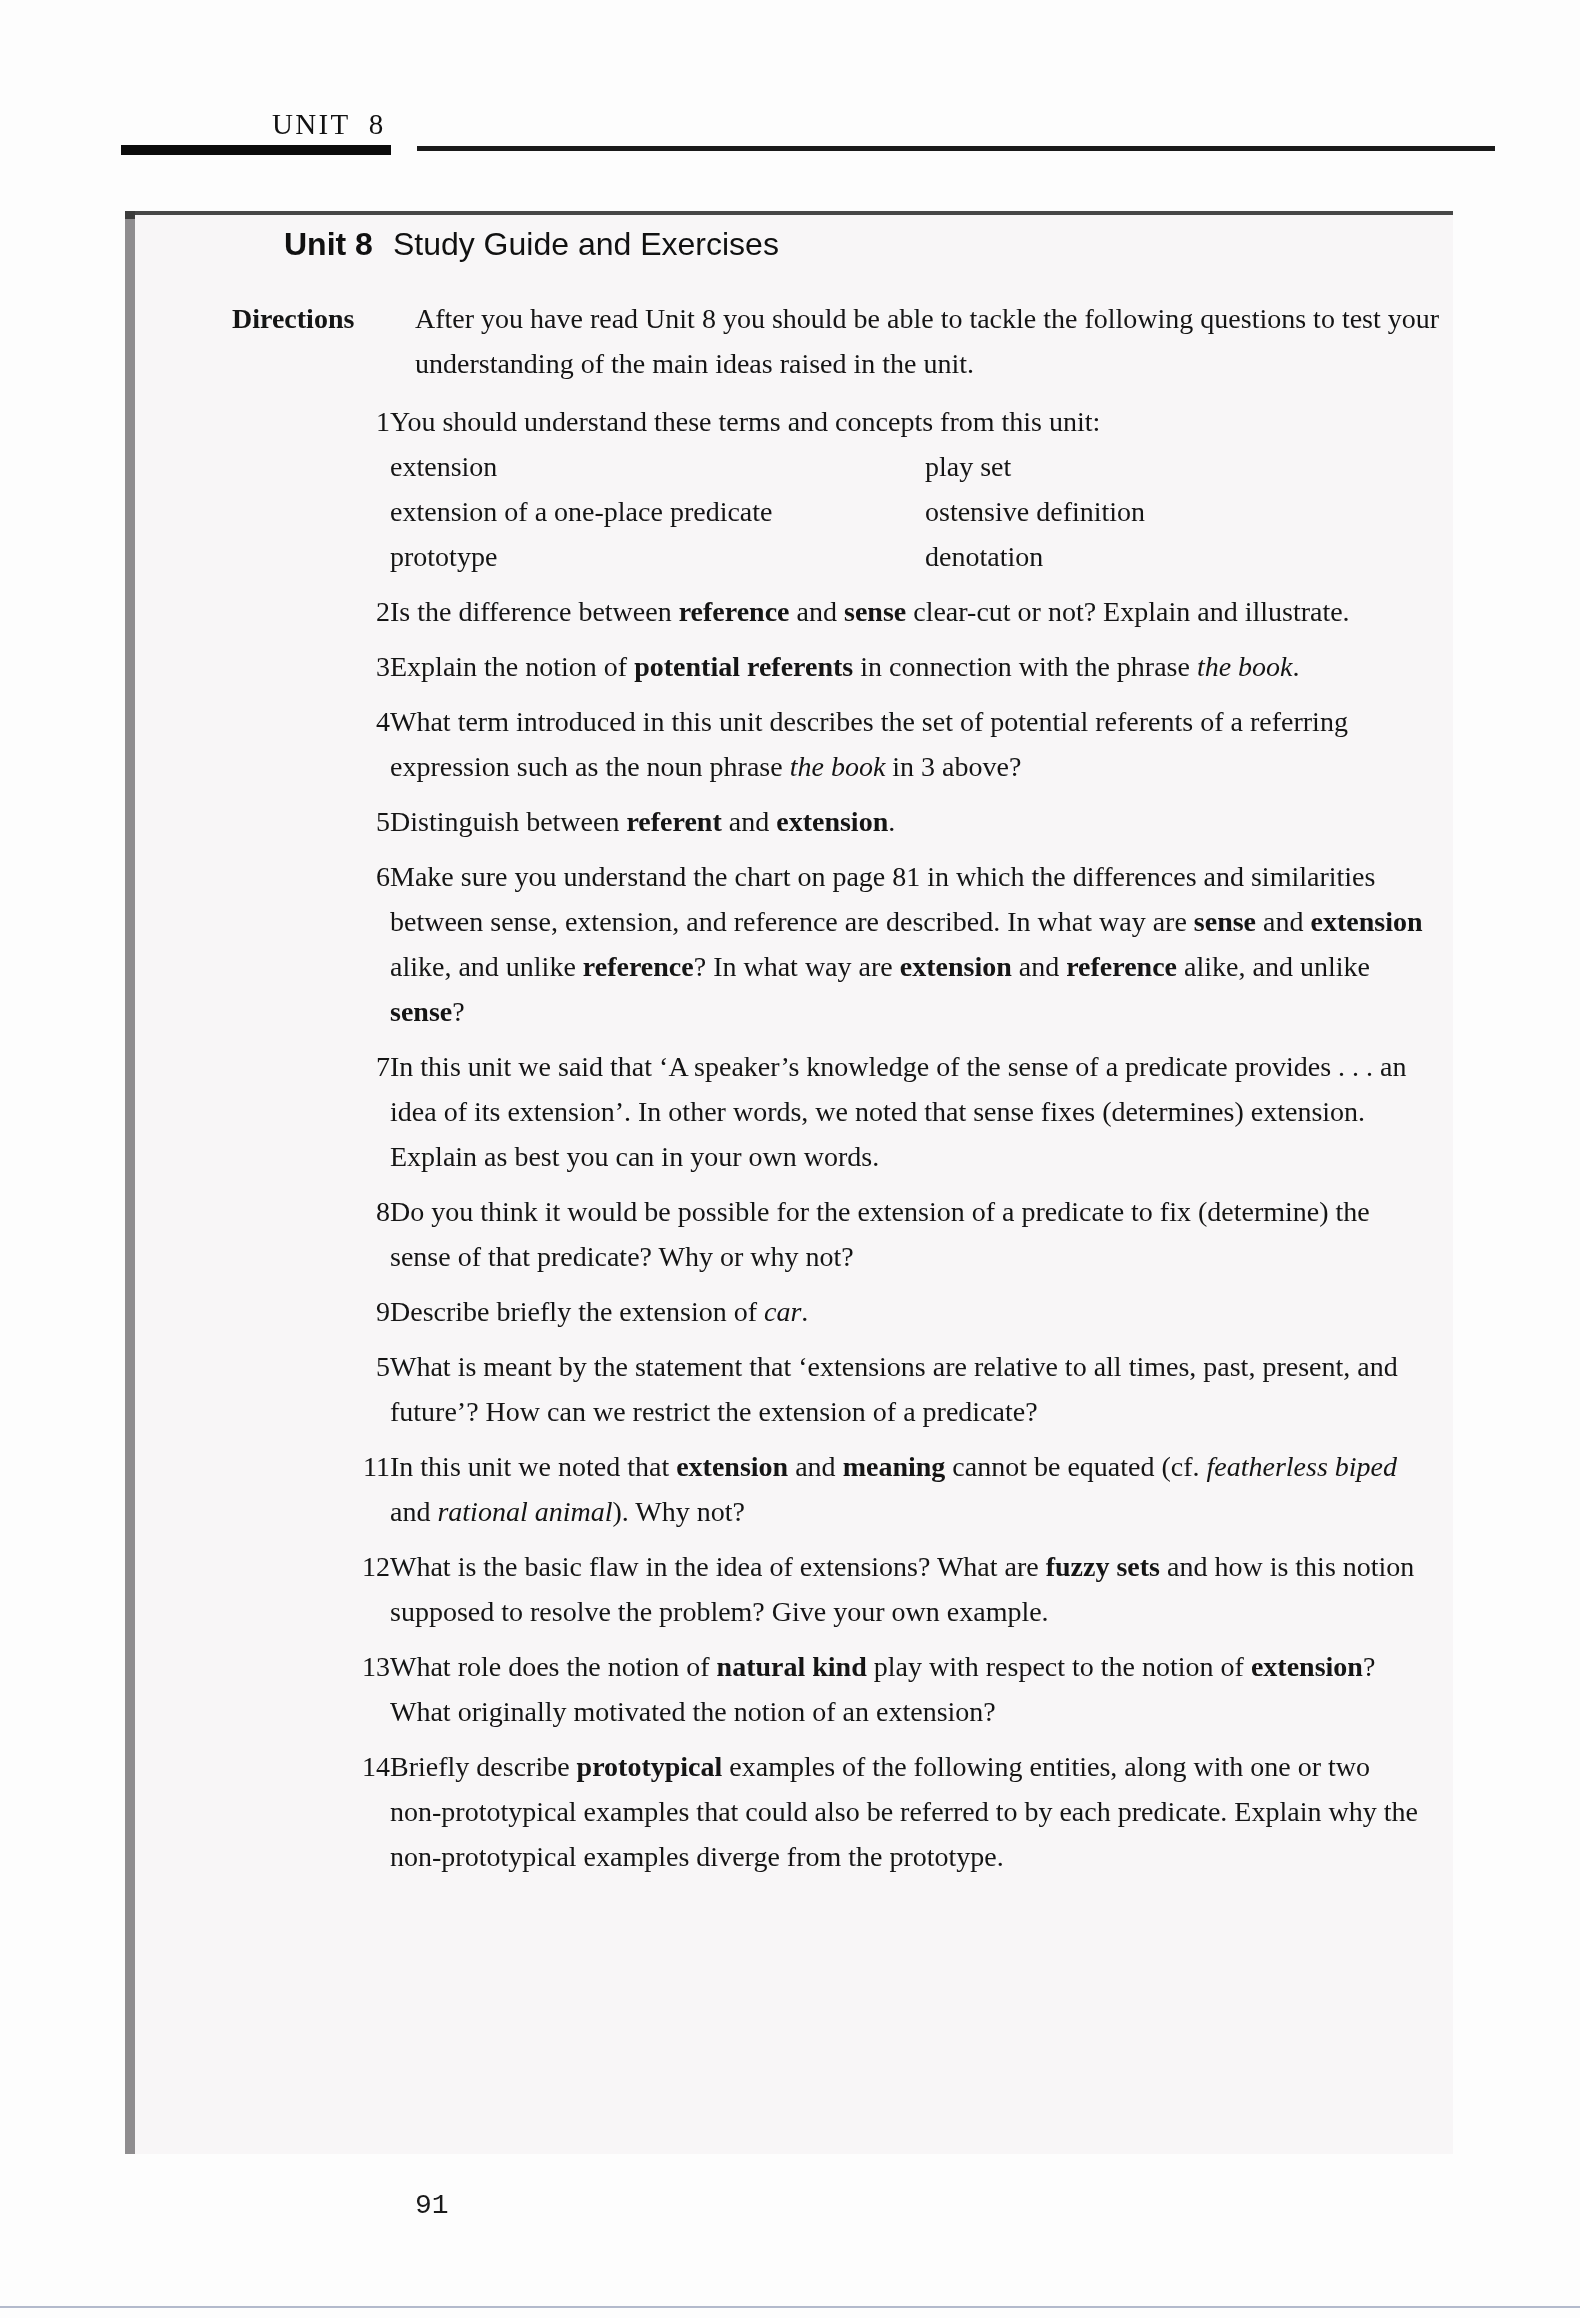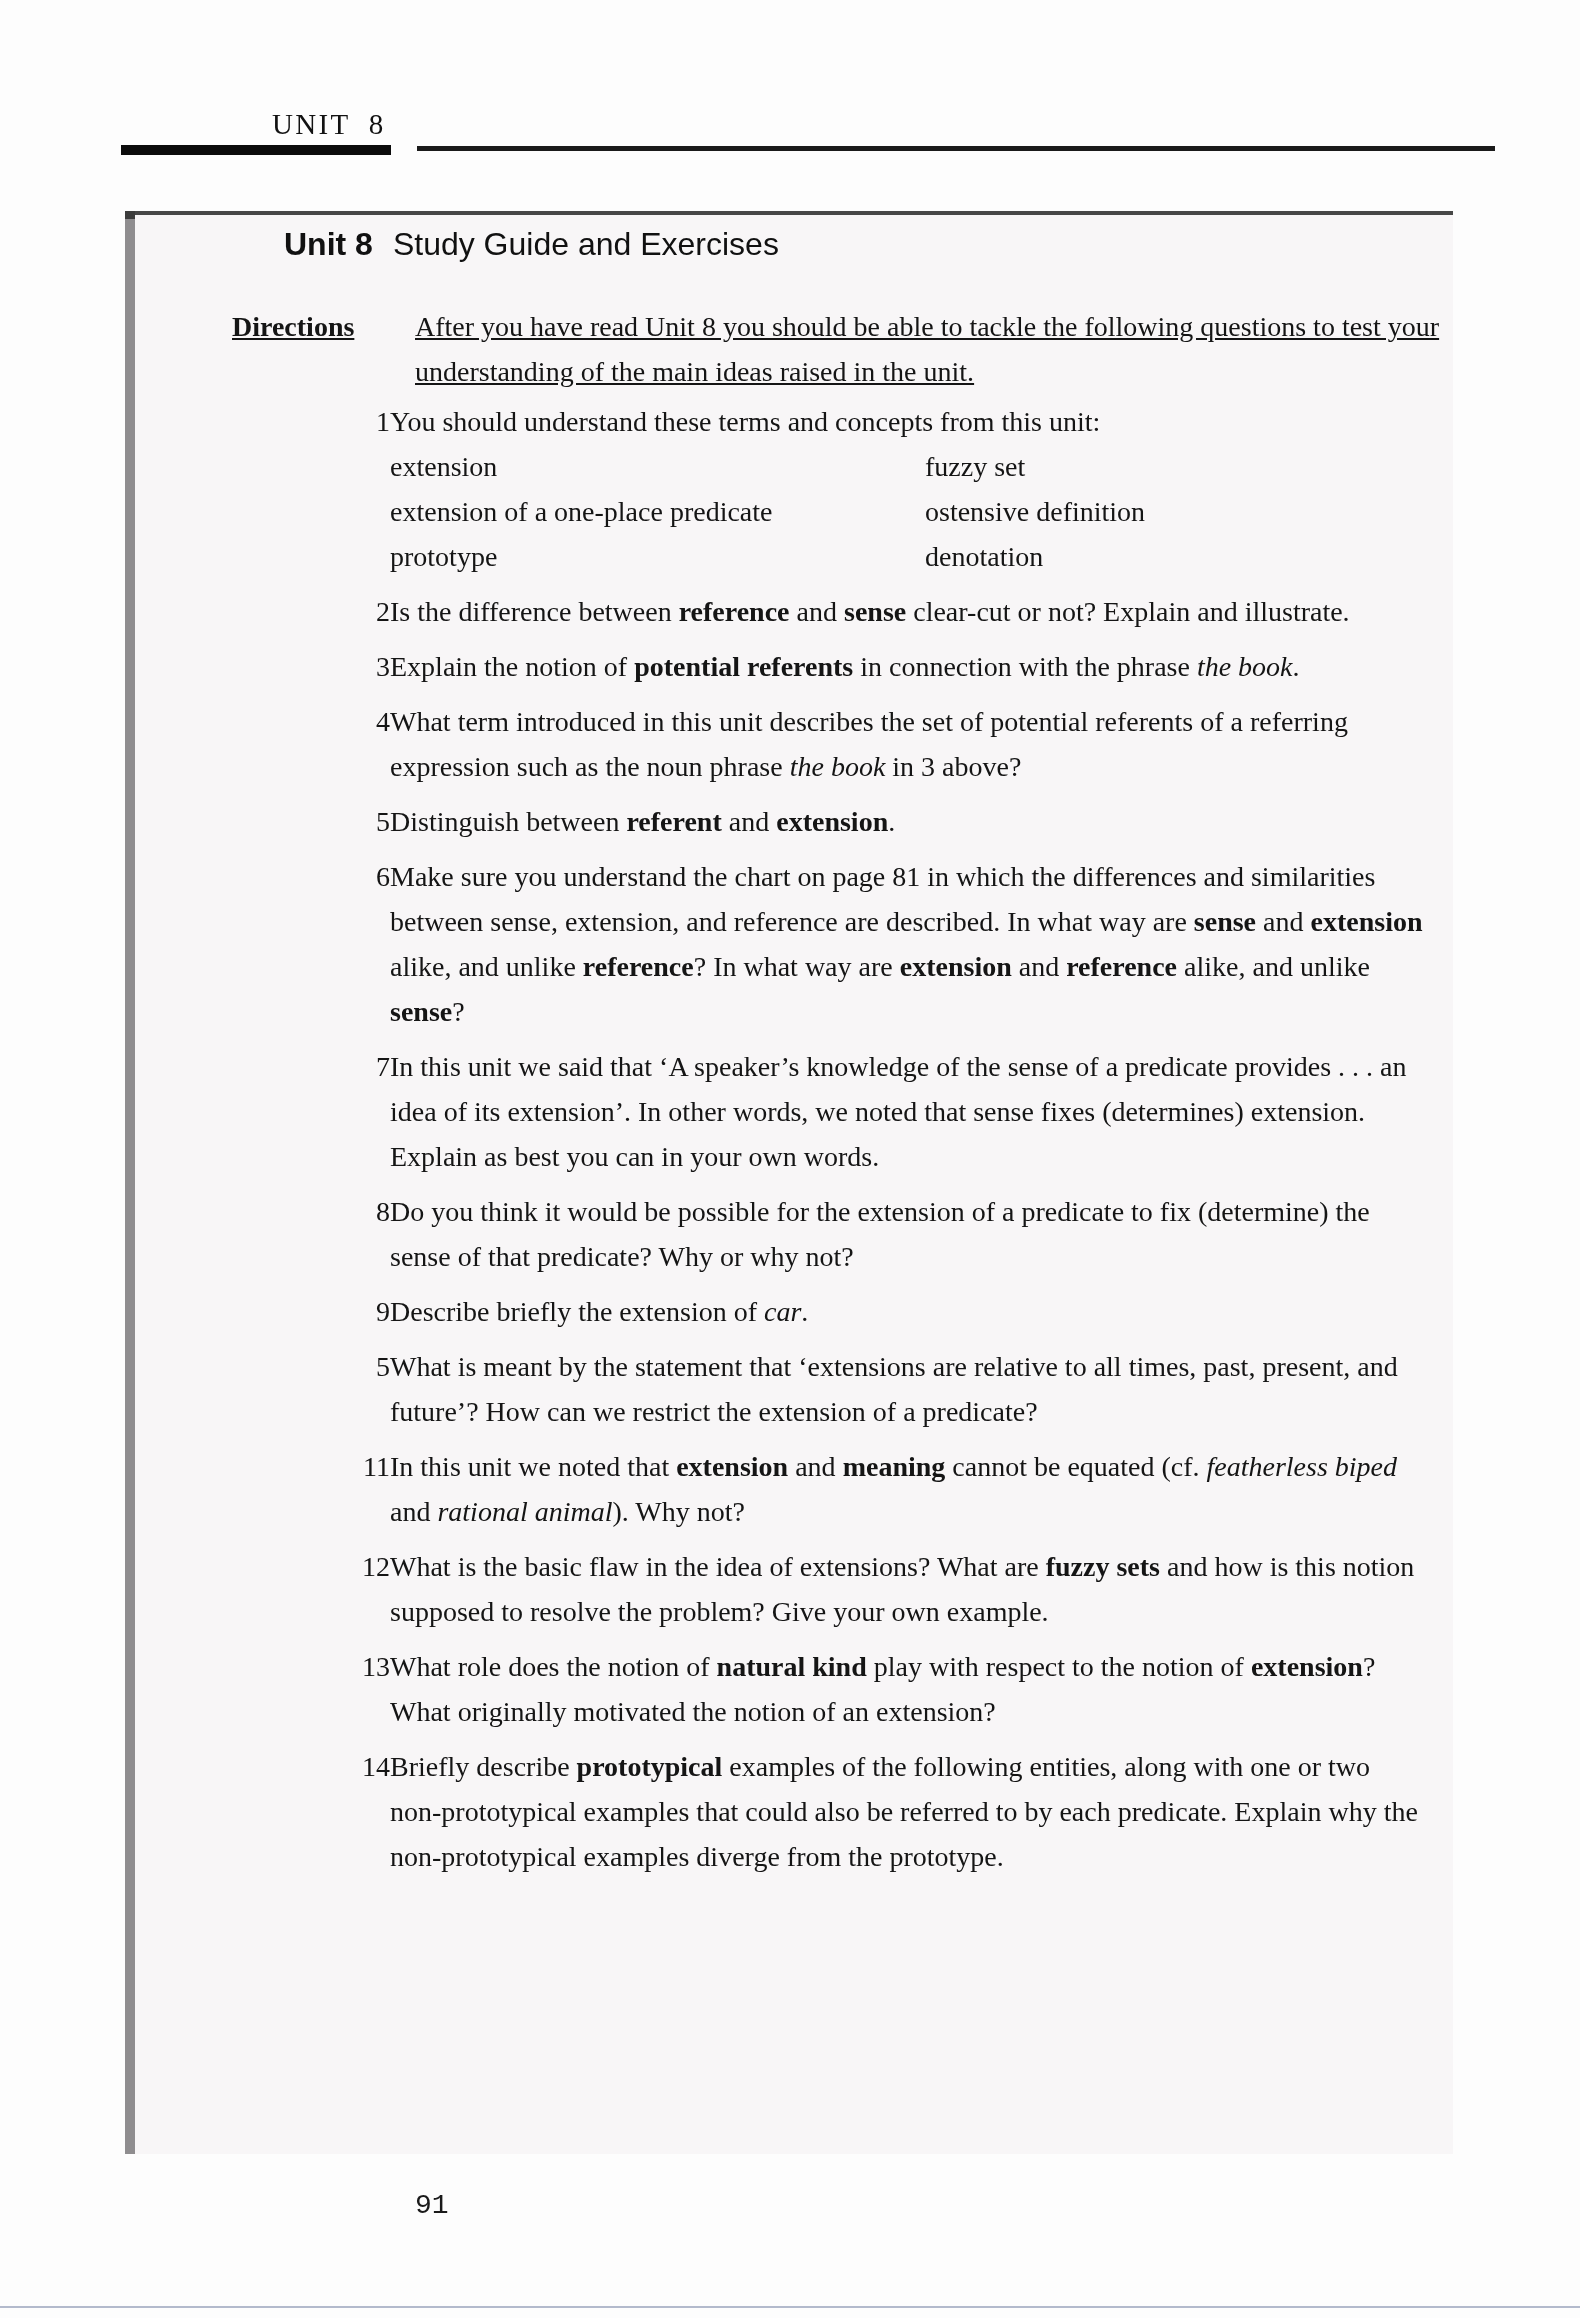--- a/index.html
+++ b/index.html
@@ -35,21 +35,21 @@
   }
   .panel-corner{position:absolute;left:125px;top:211px;width:10px;height:7.7px;background:#3c3c3c;}
 
   .panel-heading{
     position:absolute;left:284px;top:226px;
     font-family:"Liberation Sans","DejaVu Sans",sans-serif;
     font-size:32px;color:#111;display:flex;gap:20px;white-space:nowrap;
   }
   .panel-heading .unit{font-weight:bold;}
 
-  .directions{position:absolute;left:232px;top:304px;display:flex;text-decoration:underline;}
+  .directions{position:absolute;left:232px;top:296px;display:flex;}
   .dir-label{font-weight:bold;font-size:28px;line-height:45px;width:183px;flex:0 0 183px;}
   .dir-text{font-size:28px;line-height:45px;width:1036px;margin:0;}
 
   .questions{position:absolute;left:328px;top:399px;margin:0;padding:0;list-style:none;width:1128px;}
   .q-item{display:flex;margin-bottom:10px;}
   .q-num{flex:0 0 62px;width:62px;text-align:right;font-size:28px;line-height:45px;}
   .q-body{width:1036px;font-size:28px;line-height:45px;}
   .seg-n{font-weight:normal;}
   .seg-b{font-weight:bold;}
   .seg-i{font-style:italic;text-align:right;}
@@ -80,21 +80,21 @@
   <div class="directions">
     <span class="dir-label">Directions</span>
     <p class="dir-text">After you have read Unit 8 you should be able to tackle the following questions to test your understanding of the main ideas raised in the unit.</p>
   </div>
 
   <ol class="questions">
       <li class="q-item">
         <span class="q-num">1</span>
         <div class="q-body"><span class="seg-n">You should understand these terms and concepts from this unit:</span><div class="terms">
             <span>extension</span>
-            <span>fuzzy set</span>
+            <span>play set</span>
             <span>extension of a one-place predicate</span>
             <span>ostensive definition</span>
             <span>prototype</span>
             <span>denotation</span>
           </div></div>
       </li>
       <li class="q-item">
         <span class="q-num">2</span>
         <div class="q-body"><span class="seg-n">Is the difference between </span><span class="seg-b">reference</span><span class="seg-n"> and </span><span class="seg-b">sense</span><span class="seg-n"> clear-cut or not? Explain and illustrate.</span></div>
       </li>

